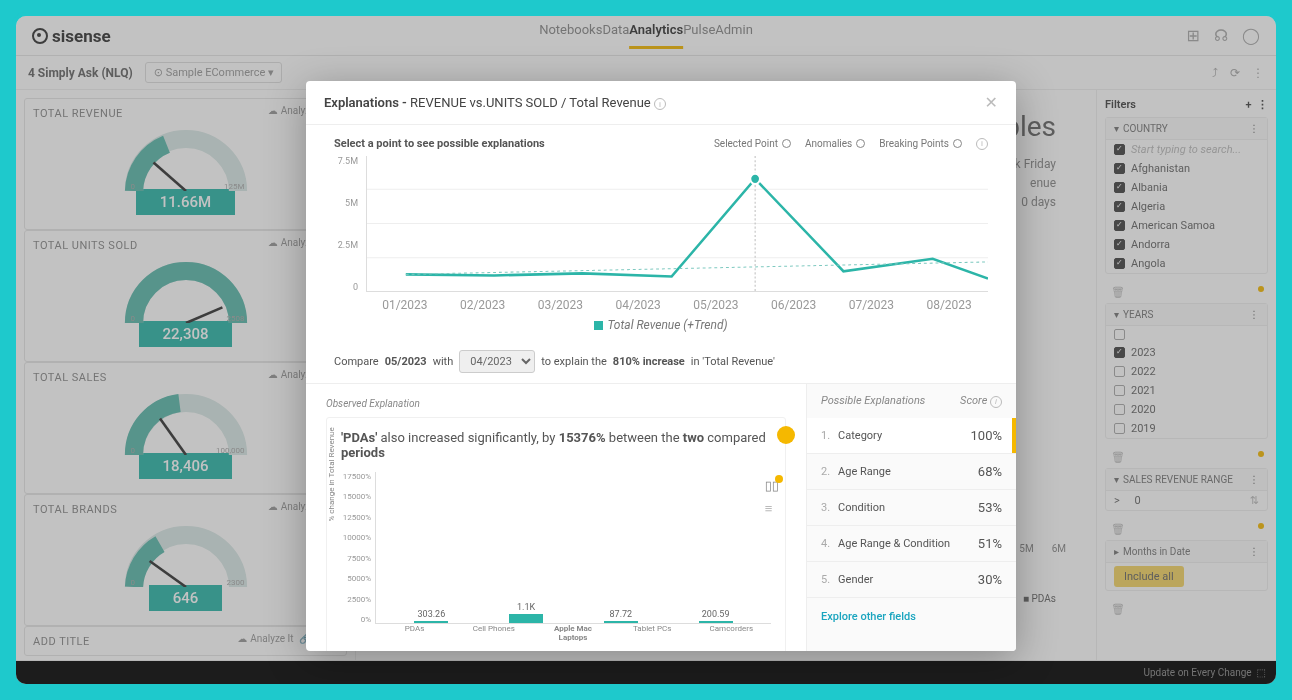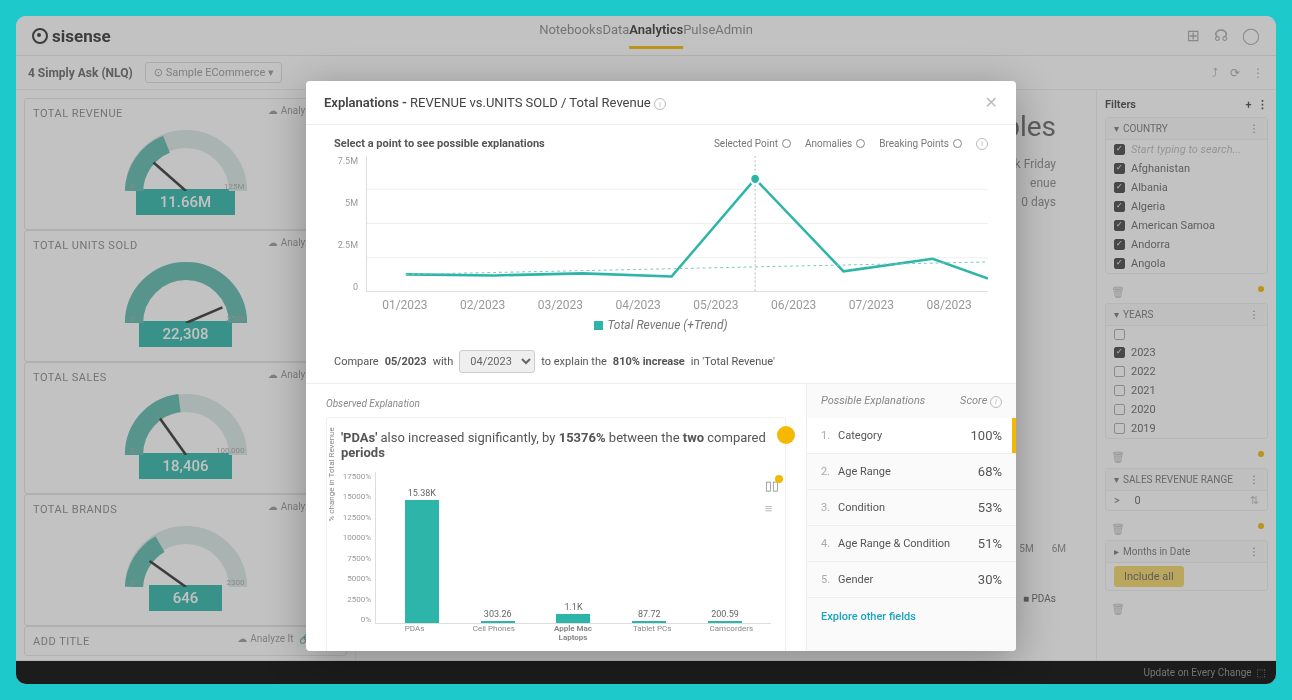--- a/index.html
+++ b/index.html
@@ -382,24 +382,20 @@
                 <span>17500%</span>
                 <span>15000%</span>
                 <span>12500%</span>
                 <span>10000%</span>
                 <span>7500%</span>
                 <span>5000%</span>
                 <span>2500%</span>
                 <span>0%</span>
               </div>
             <div class="bplot" id="bplot">
-                <div class="bar-col">
-                  <div class="bar-val">15.38K</div>
-                  <div class="bar" style="height:123.04px"></div>
-                </div>
                 <div class="bar-col">
                   <div class="bar-val">303.26</div>
                   <div class="bar" style="height:2.42608px"></div>
                 </div>
                 <div class="bar-col">
                   <div class="bar-val">1.1K</div>
                   <div class="bar" style="height:8.8px"></div>
                 </div>
                 <div class="bar-col">
                   <div class="bar-val">87.72</div>

